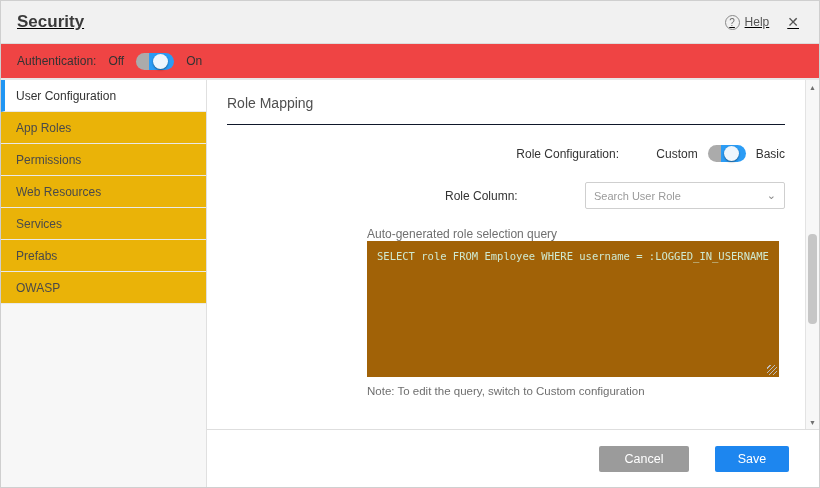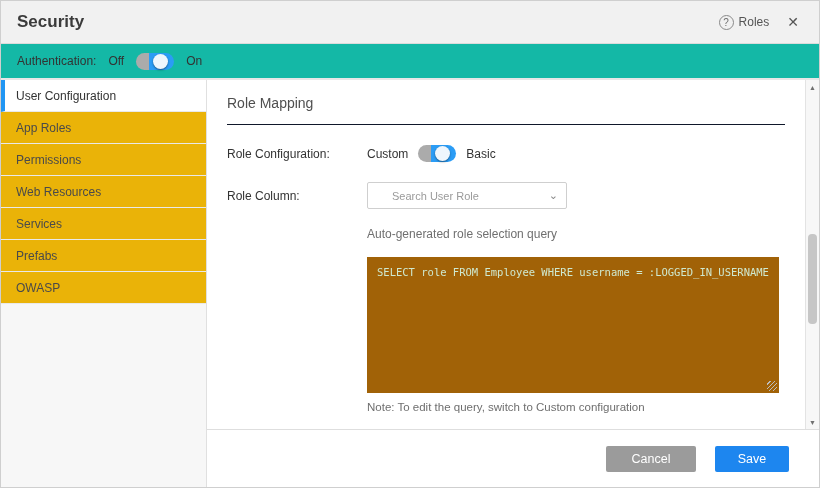--- a/index.html
+++ b/index.html
@@ -3,31 +3,31 @@
 <meta charset="utf-8">
 <style>
   * { margin:0; padding:0; box-sizing:border-box; }
   html,body { background:#fff; }
   body { font-family:"Liberation Sans", sans-serif; }
   .window { width:820px; height:488px; border:1px solid #cfcfcf; background:#fff;
             display:flex; flex-direction:column; overflow:hidden; }
 
   
   .header { height:43px; background:#f1f1f1; border-bottom:1px solid #dcdcdc;
-            display:flex; align-items:center; padding:0 16px; flex:0 0 auto; }
+            display:flex; align-items:center; padding:0 16px; flex:0 0 auto;text-decoration:underline; }
   .header-title { font-size:17px; font-weight:bold; color:#3b3b3b; }
   .header-right { margin-left:auto; display:flex; align-items:center; gap:14px; }
   .help-wrap { display:flex; align-items:center; gap:5px; cursor:pointer; }
   .help-icon { width:15px; height:15px; border:1px solid #8a8a8a; border-radius:50%;
                color:#6e6e6e; font-size:10px; display:flex; align-items:center; justify-content:center; }
   .help-label { font-size:12px; color:#555; }
   .close-icon { font-size:14px; color:#555; cursor:pointer; padding:2px 4px; }
 
   
-  .auth-row { height:36px; background:#14b8a6; border-bottom:2px solid #e7e7e7;
+  .auth-row { height:36px; background:#ef4444; border-bottom:2px solid #e7e7e7;
               display:flex; align-items:center; padding:0 16px; gap:12px; flex:0 0 auto; }
   .auth-label { font-size:12px; color:#333; }
   .toggle-side { font-size:12px; color:#333; }
 
   
   .switch { position:relative; width:38px; height:17px; border-radius:9px; cursor:pointer;
             background:linear-gradient(to right, #ababab 0 35%, #2b9cf5 35% 100%); }
   .switch::after { content:''; position:absolute; width:15px; height:15px; left:44%; top:1px;
                    background:#eef6fd; border-radius:50%; box-shadow:0 1px 2px rgba(0,0,0,.45); }
 
@@ -38,66 +38,66 @@
                color:#4a4a4a; border-bottom:1px solid #e9e9e9; cursor:pointer; background:#eab308; }
   .side-item.active { background:#fff; border-left:4px solid #2196f3; padding-left:11px; color:#333; }
 
   .content { flex:1; display:flex; flex-direction:column; min-width:0; }
   .scroll-area { flex:1; position:relative; border-bottom:1px solid #dedede;
                  padding:0 34px 0 20px; overflow:hidden; }
 
   .panel-title { font-size:14px; color:#4f4f4f; padding:15px 0 13px;
                  border-bottom:1px solid #0f172a; }
 
-  .form-row { display:flex; align-items:center; margin-top:20px; }
+  .form-row { display:flex; align-items:center; margin-top:20px;justify-content:flex-end; }
   .form-label { width:140px; font-size:12px; color:#333; flex:0 0 auto; }
   .form-control { display:flex; align-items:center; gap:10px; }
 
   .dropdown { width:200px; height:27px; border:1px solid #cfcfcf; background:#fff; border-radius:2px;
               display:flex; align-items:center; padding:0 8px; cursor:pointer; }
-  .dropdown-placeholder { font-size:11px; color:#9a9a9a; flex:1;margin-left:16px; }
+  .dropdown-placeholder { font-size:11px; color:#9a9a9a; flex:1; }
   .chevron-down-icon { font-size:11px; color:#888; }
 
   .query-block { margin-left:140px; margin-top:18px; width:412px; }
-  .query-label { font-size:12px; color:#6f6f6f; margin-bottom:16px; }
+  .query-label { font-size:12px; color:#6f6f6f; margin-bottom:0; }
   .code-box { background:#a16207; color:#cfe9cf; font-family:"DejaVu Sans Mono", monospace;
               font-size:10.5px; padding:8px 10px; height:136px; position:relative;
               white-space:pre-wrap; line-height:1.5; }
   .resize-handle { position:absolute; right:2px; bottom:2px; width:10px; height:10px;
                    background:repeating-linear-gradient(135deg, transparent 0 2px, #bdbdbd 2px 3px); }
   .query-note { font-size:11.5px; color:#6f6f6f; margin-top:8px; }
 
   
   .vscroll { position:absolute; top:0; right:0; bottom:0; width:14px; background:#f7f7f7;
              border-left:1px solid #e3e3e3; display:flex; flex-direction:column;
              align-items:center; justify-content:space-between; }
   .vscroll-arrow { font-size:7px; color:#707070; height:14px; display:flex; align-items:center;
                    justify-content:center; width:100%; cursor:pointer; }
   .vscroll-thumb { position:absolute; top:44%; left:2px; width:9px; height:26%;
                    background:#c6c6c6; border-radius:4px; cursor:grab; }
 
   
   .footer { height:57px; display:flex; align-items:center; justify-content:flex-end;
-            gap:19px; padding:0 30px; background:#fff; flex:0 0 auto; }
+            gap:26px; padding:0 30px; background:#fff; flex:0 0 auto; }
   .btn { border:none; height:26px; font-size:12.5px; color:#fff; cursor:pointer;
          font-family:"Liberation Sans", sans-serif; border-radius:2px; }
   .btn-cancel { width:90px; background:#9b9b9b; }
   .btn-save { width:74px; background:#1d86ef; }
 </style>
 </head>
 <body>
 
 <div class="window">
 
   <div class="header">
     <div class="header-title">Security</div>
     <div class="header-right">
       <div class="help-wrap">
         <span class="help-icon">?</span>
-        <span class="help-label">Roles</span>
+        <span class="help-label">Help</span>
       </div>
       <span class="close-icon">✕</span>
     </div>
   </div>
 
   <div class="auth-row">
     <span class="auth-label">Authentication:</span>
     <span class="toggle-side">Off</span>
     <div class="switch"></div>
     <span class="toggle-side">On</span>

